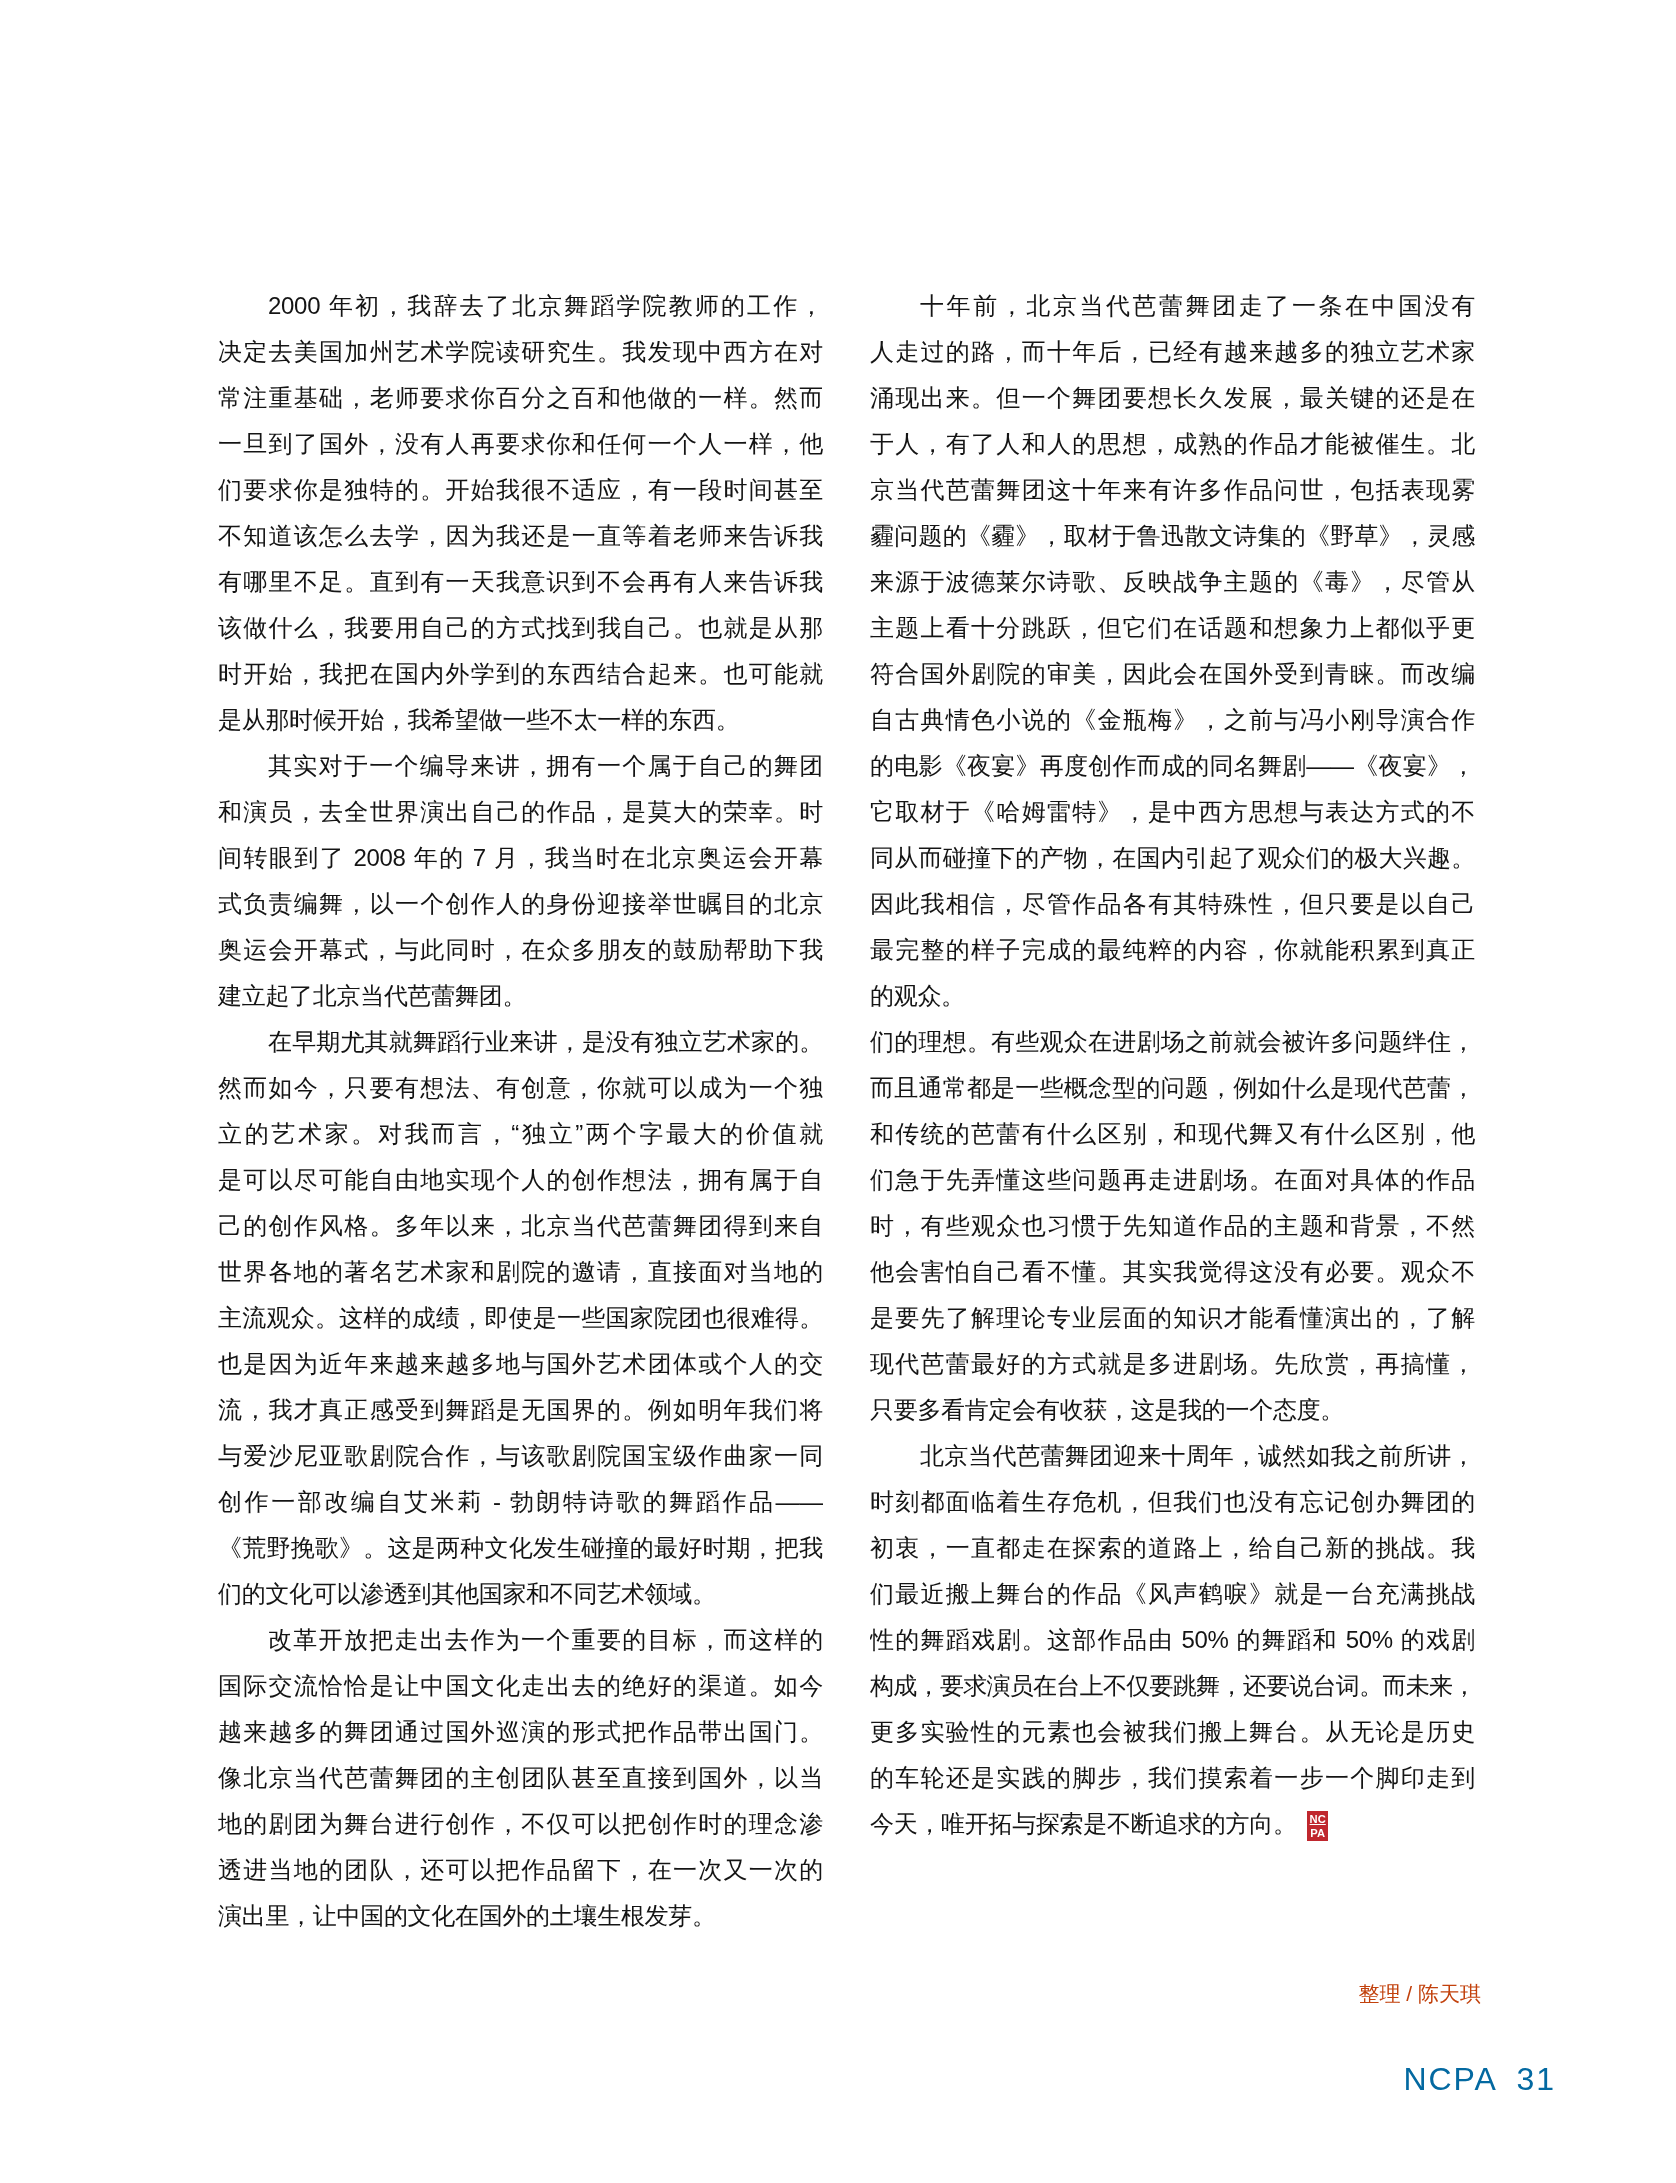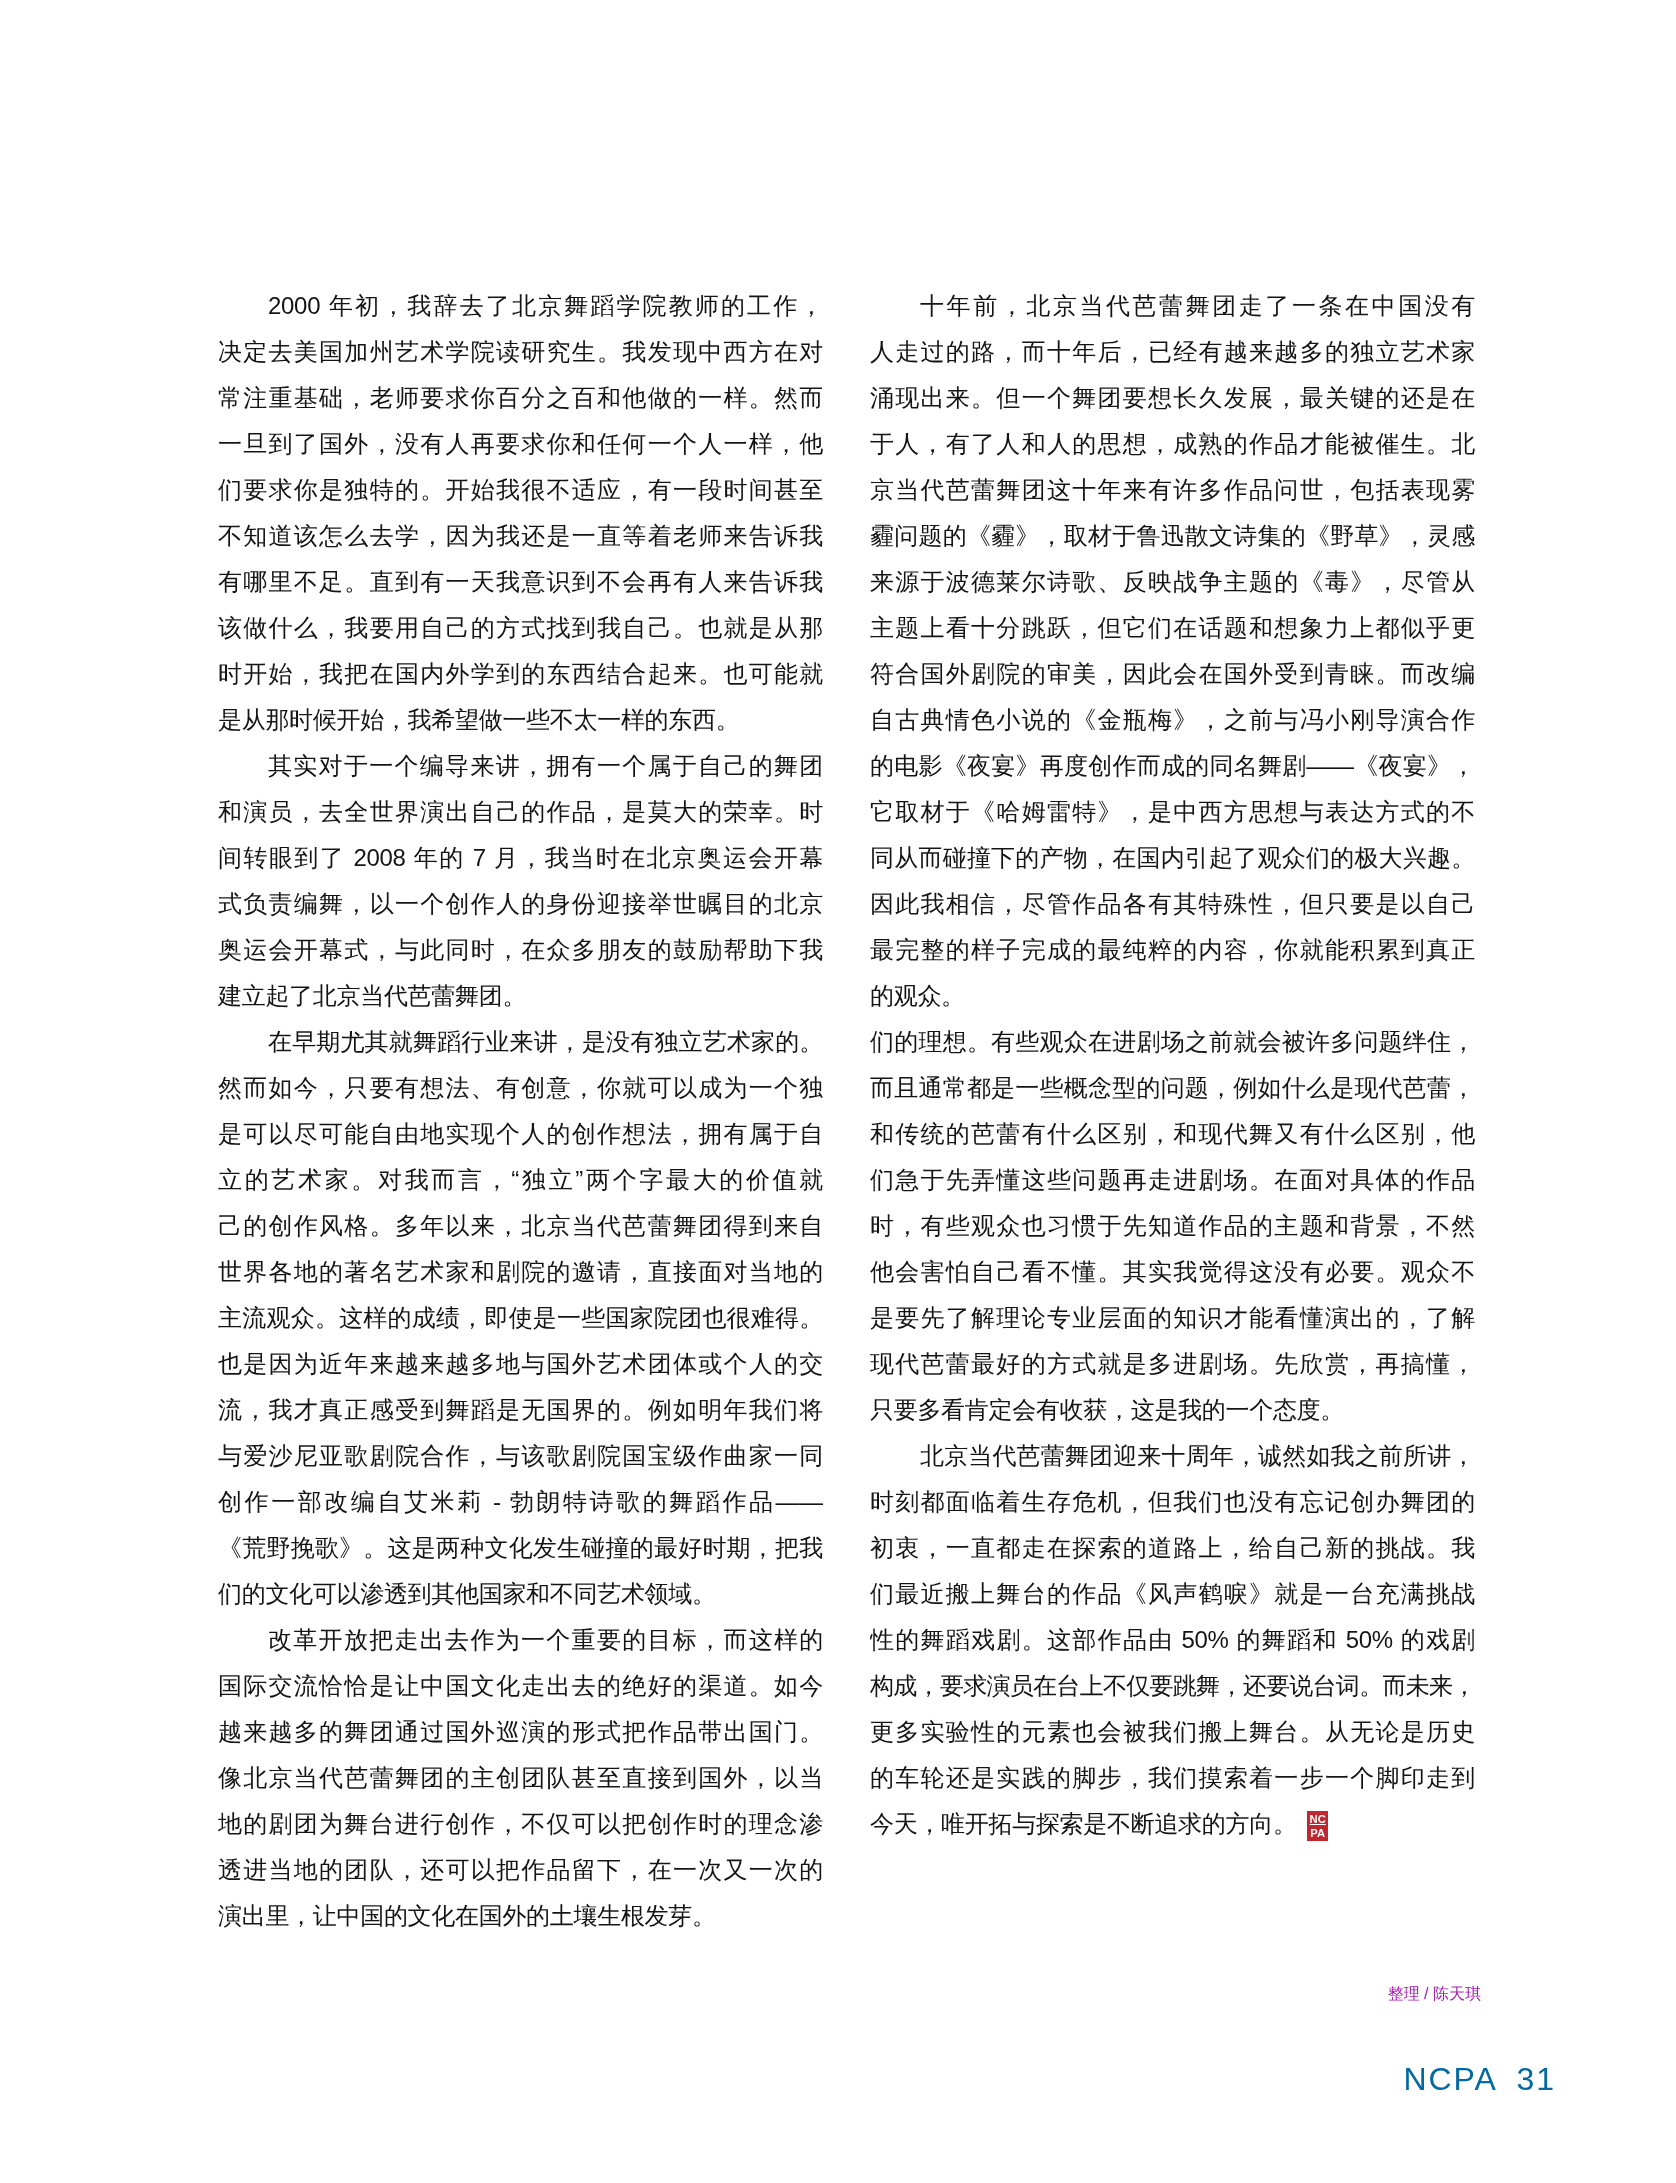--- a/index.html
+++ b/index.html
@@ -46,24 +46,24 @@
     font-weight: bold;
     font-size: 11.2px;
     line-height: 14px;
     text-align: center;
   }
   .seal-top { padding-top: 1.3px; text-decoration: underline; }
   .byline {
     position: absolute;
     top: 1979px;
     right: 195px;
-    font-size: 16px;
+    font-size: 21px;
     line-height: 29px;
     text-align: right;
-    color: #a21caf;
+    color: #c2410c;
   }
   .footer {
     position: absolute;
     top: 2061px;
     right: 120px;
     font-size: 32px;
     line-height: 37px;
     letter-spacing: 2px;
     color: #0369a1;
     text-align: right;
@@ -91,22 +91,22 @@
         <div class="line first fill">其实对于一个编导来讲，拥有一个属于自己的舞团</div>
         <div class="line fill">和演员，去全世界演出自己的作品，是莫大的荣幸。时</div>
         <div class="line fill">间转眼到了 2008 年的 7 月，我当时在北京奥运会开幕</div>
         <div class="line fill">式负责编舞，以一个创作人的身份迎接举世瞩目的北京</div>
         <div class="line fill">奥运会开幕式，与此同时，在众多朋友的鼓励帮助下我</div>
         <div class="line">建立起了北京当代芭蕾舞团。</div>
       </div>
       <div class="paragraph">
         <div class="line first fill">在早期尤其就舞蹈行业来讲，是没有独立艺术家的。</div>
         <div class="line fill">然而如今，只要有想法、有创意，你就可以成为一个独</div>
+        <div class="line fill">立的艺术家。对我而言，“独立”两个字最大的价值就</div>
         <div class="line fill">是可以尽可能自由地实现个人的创作想法，拥有属于自</div>
-        <div class="line fill">立的艺术家。对我而言，“独立”两个字最大的价值就</div>
         <div class="line fill">己的创作风格。多年以来，北京当代芭蕾舞团得到来自</div>
         <div class="line fill">世界各地的著名艺术家和剧院的邀请，直接面对当地的</div>
         <div class="line fill">主流观众。这样的成绩，即使是一些国家院团也很难得。</div>
         <div class="line fill">也是因为近年来越来越多地与国外艺术团体或个人的交</div>
         <div class="line fill">流，我才真正感受到舞蹈是无国界的。例如明年我们将</div>
         <div class="line fill">与爱沙尼亚歌剧院合作，与该歌剧院国宝级作曲家一同</div>
         <div class="line fill">创作一部改编自艾米莉 - 勃朗特诗歌的舞蹈作品——</div>
         <div class="line fill">《荒野挽歌》。这是两种文化发生碰撞的最好时期，把我</div>
         <div class="line">们的文化可以渗透到其他国家和不同艺术领域。</div>
       </div>

